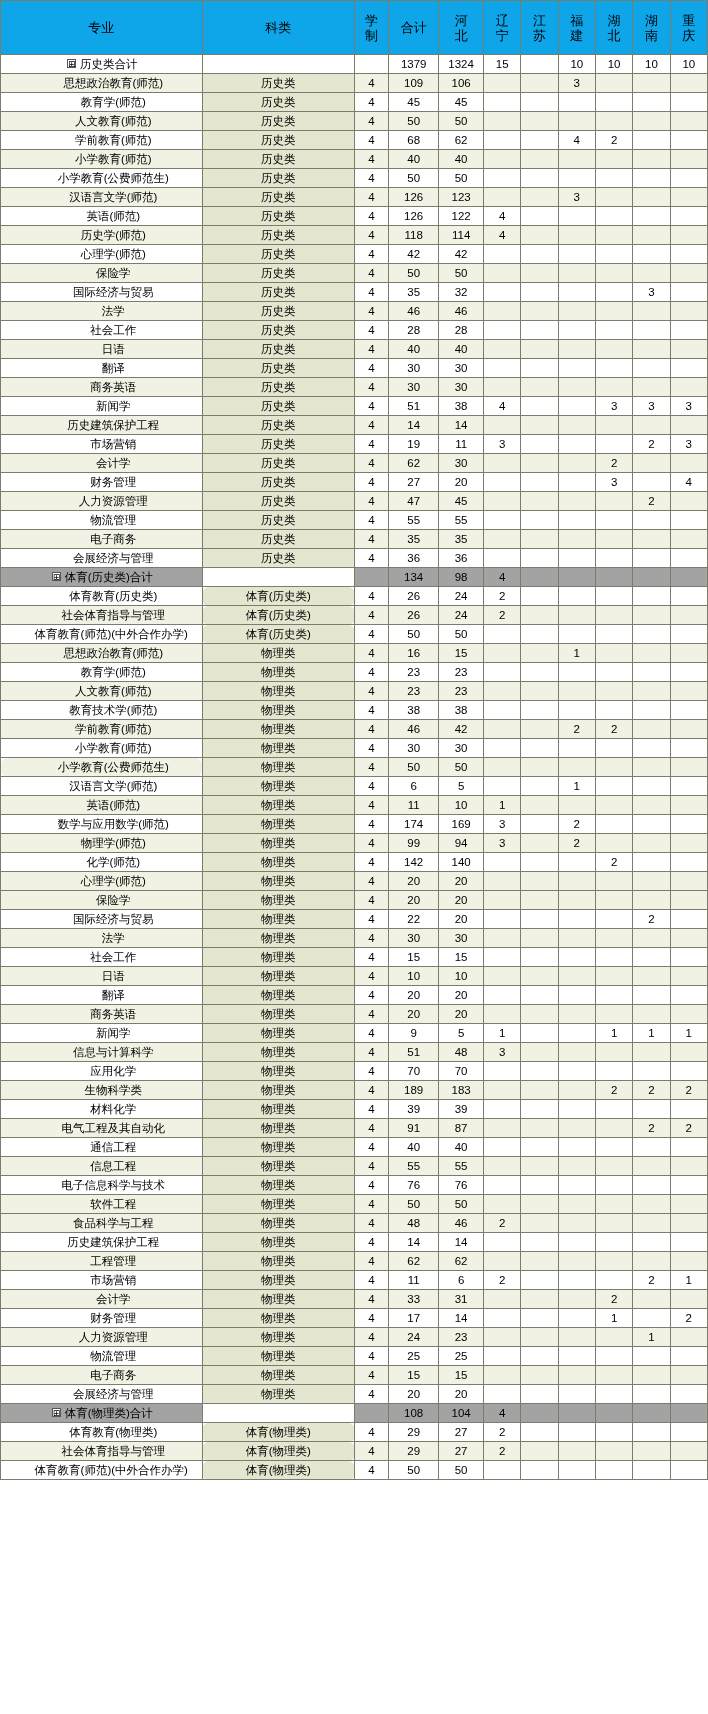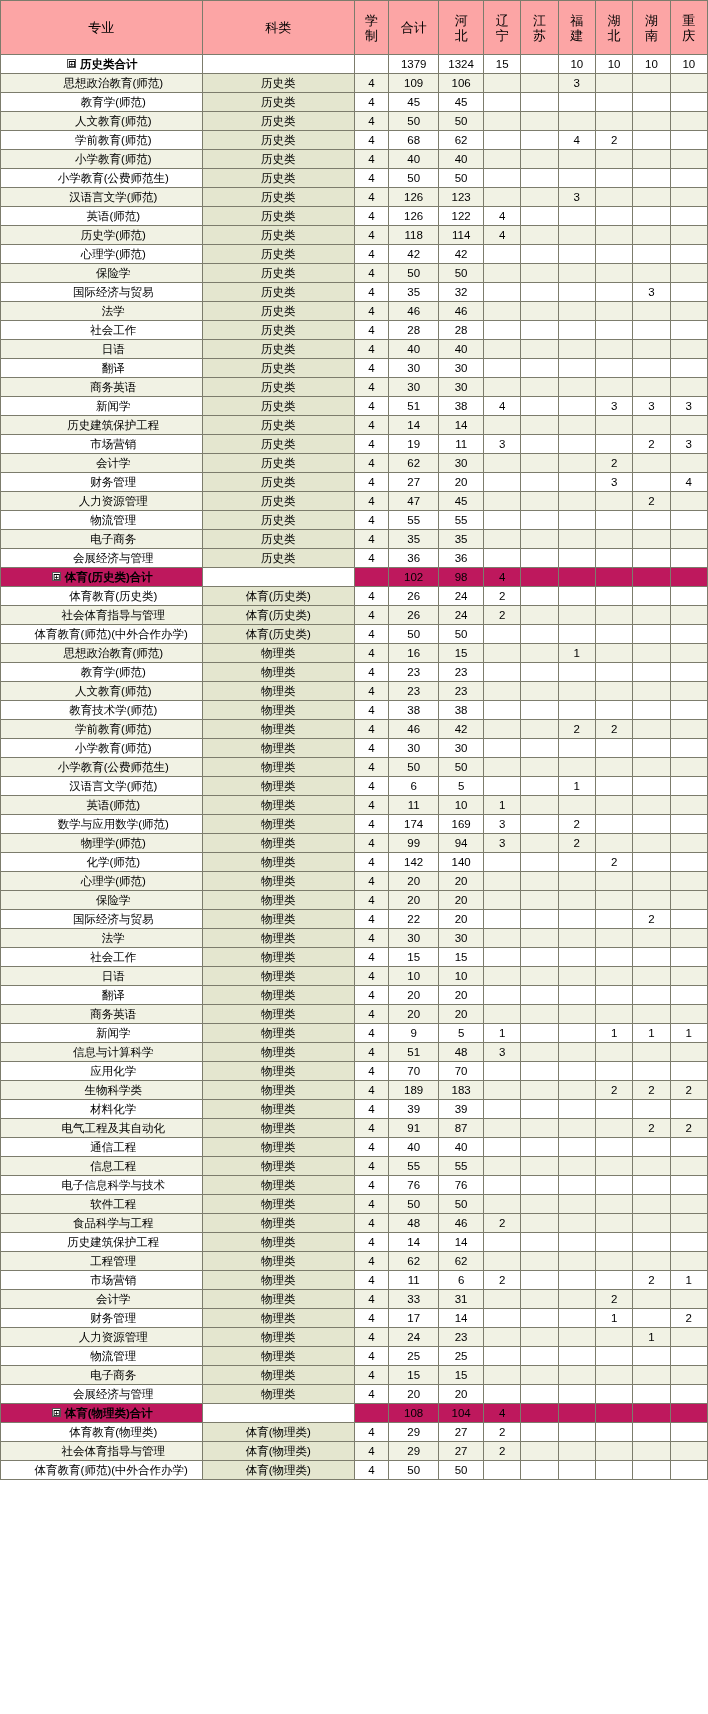--- a/index.html
+++ b/index.html
@@ -30,66 +30,66 @@
     font-size: 11.5px;
     color: #000;
     padding: 0;
     height: 19px;
     line-height: 17px;
     text-align: center;
     overflow: hidden;
     white-space: nowrap;
   }
   table.enroll thead th {
-    background: #fca5a5;
+    background: #0ea5e9;
     color: #000;
     font-weight: normal;
     font-size: 13px;
     height: 54px;
     vertical-align: middle;
   }
   thead th.vtxt {
     font-size: 13px;
     line-height: 15px;
   }
   thead th.vtxt span.ch { display: block; }
 
   td.major {
     text-align: left;
     padding-left: 8px;
   }
-  td.major.lvl1 { padding-left: 2px; font-weight: bold; }
+  td.major.lvl1 { padding-left: 2px; }
   td.major.lvl2 { padding-left: 24px; }
   td.major.lvl0 { padding-left: 20px; }
 
   
   tr.tint-a td { background: #f1f2e4; }
   tr.tint-b td { background: #ffffff; }
   tr.grp td    { background: #ffffff; }
-  tr.grp2 td   { background: #be185d; }
+  tr.grp2 td   { background: #a3a3a3; }
 
   td.cat-fill  { background: #e4e6cf !important; }
   td.catempty  { background: #ffffff !important; }
 
   span.plus {
     display: inline-block;
     width: 9px;
     height: 9px;
     line-height: 8px;
     border: 1px solid #555;
     font-size: 9px;
     text-align: center;
     margin-right: 4px;
     vertical-align: 1px;
     background: #fff;
     color: #000;
     font-family: "DejaVu Sans", sans-serif;
   }
   td.num { text-align: center; }
-  .small { font-size: 10.5px; }
+  .small { font-size: 10.5px; border-radius: 7px; }
   .tiny  { font-size: 9.5px; }
 </style>
 </head>
 <body>
 
 <div id="wrap">
   <table class="enroll">
     <colgroup>
       <col class="c-major">
       <col class="c-cat">
@@ -491,21 +491,21 @@
           <td class="num"></td>
           <td class="num"></td>
           <td class="num"></td>
           <td class="num"></td>
           <td class="num"></td>
         </tr>
         <tr class="grp2">
           <td class="major lvl1"><span class="plus">⊞</span><span>体育(历史类)合计</span></td>
           <td class="catempty"></td>
           <td class="num"></td>
-          <td class="num">102</td>
+          <td class="num">134</td>
           <td class="num">98</td>
           <td class="num">4</td>
           <td class="num"></td>
           <td class="num"></td>
           <td class="num"></td>
           <td class="num"></td>
           <td class="num"></td>
         </tr>
         <tr class="tint-b">
           <td class="major lvl2">体育教育(历史类)</td>

